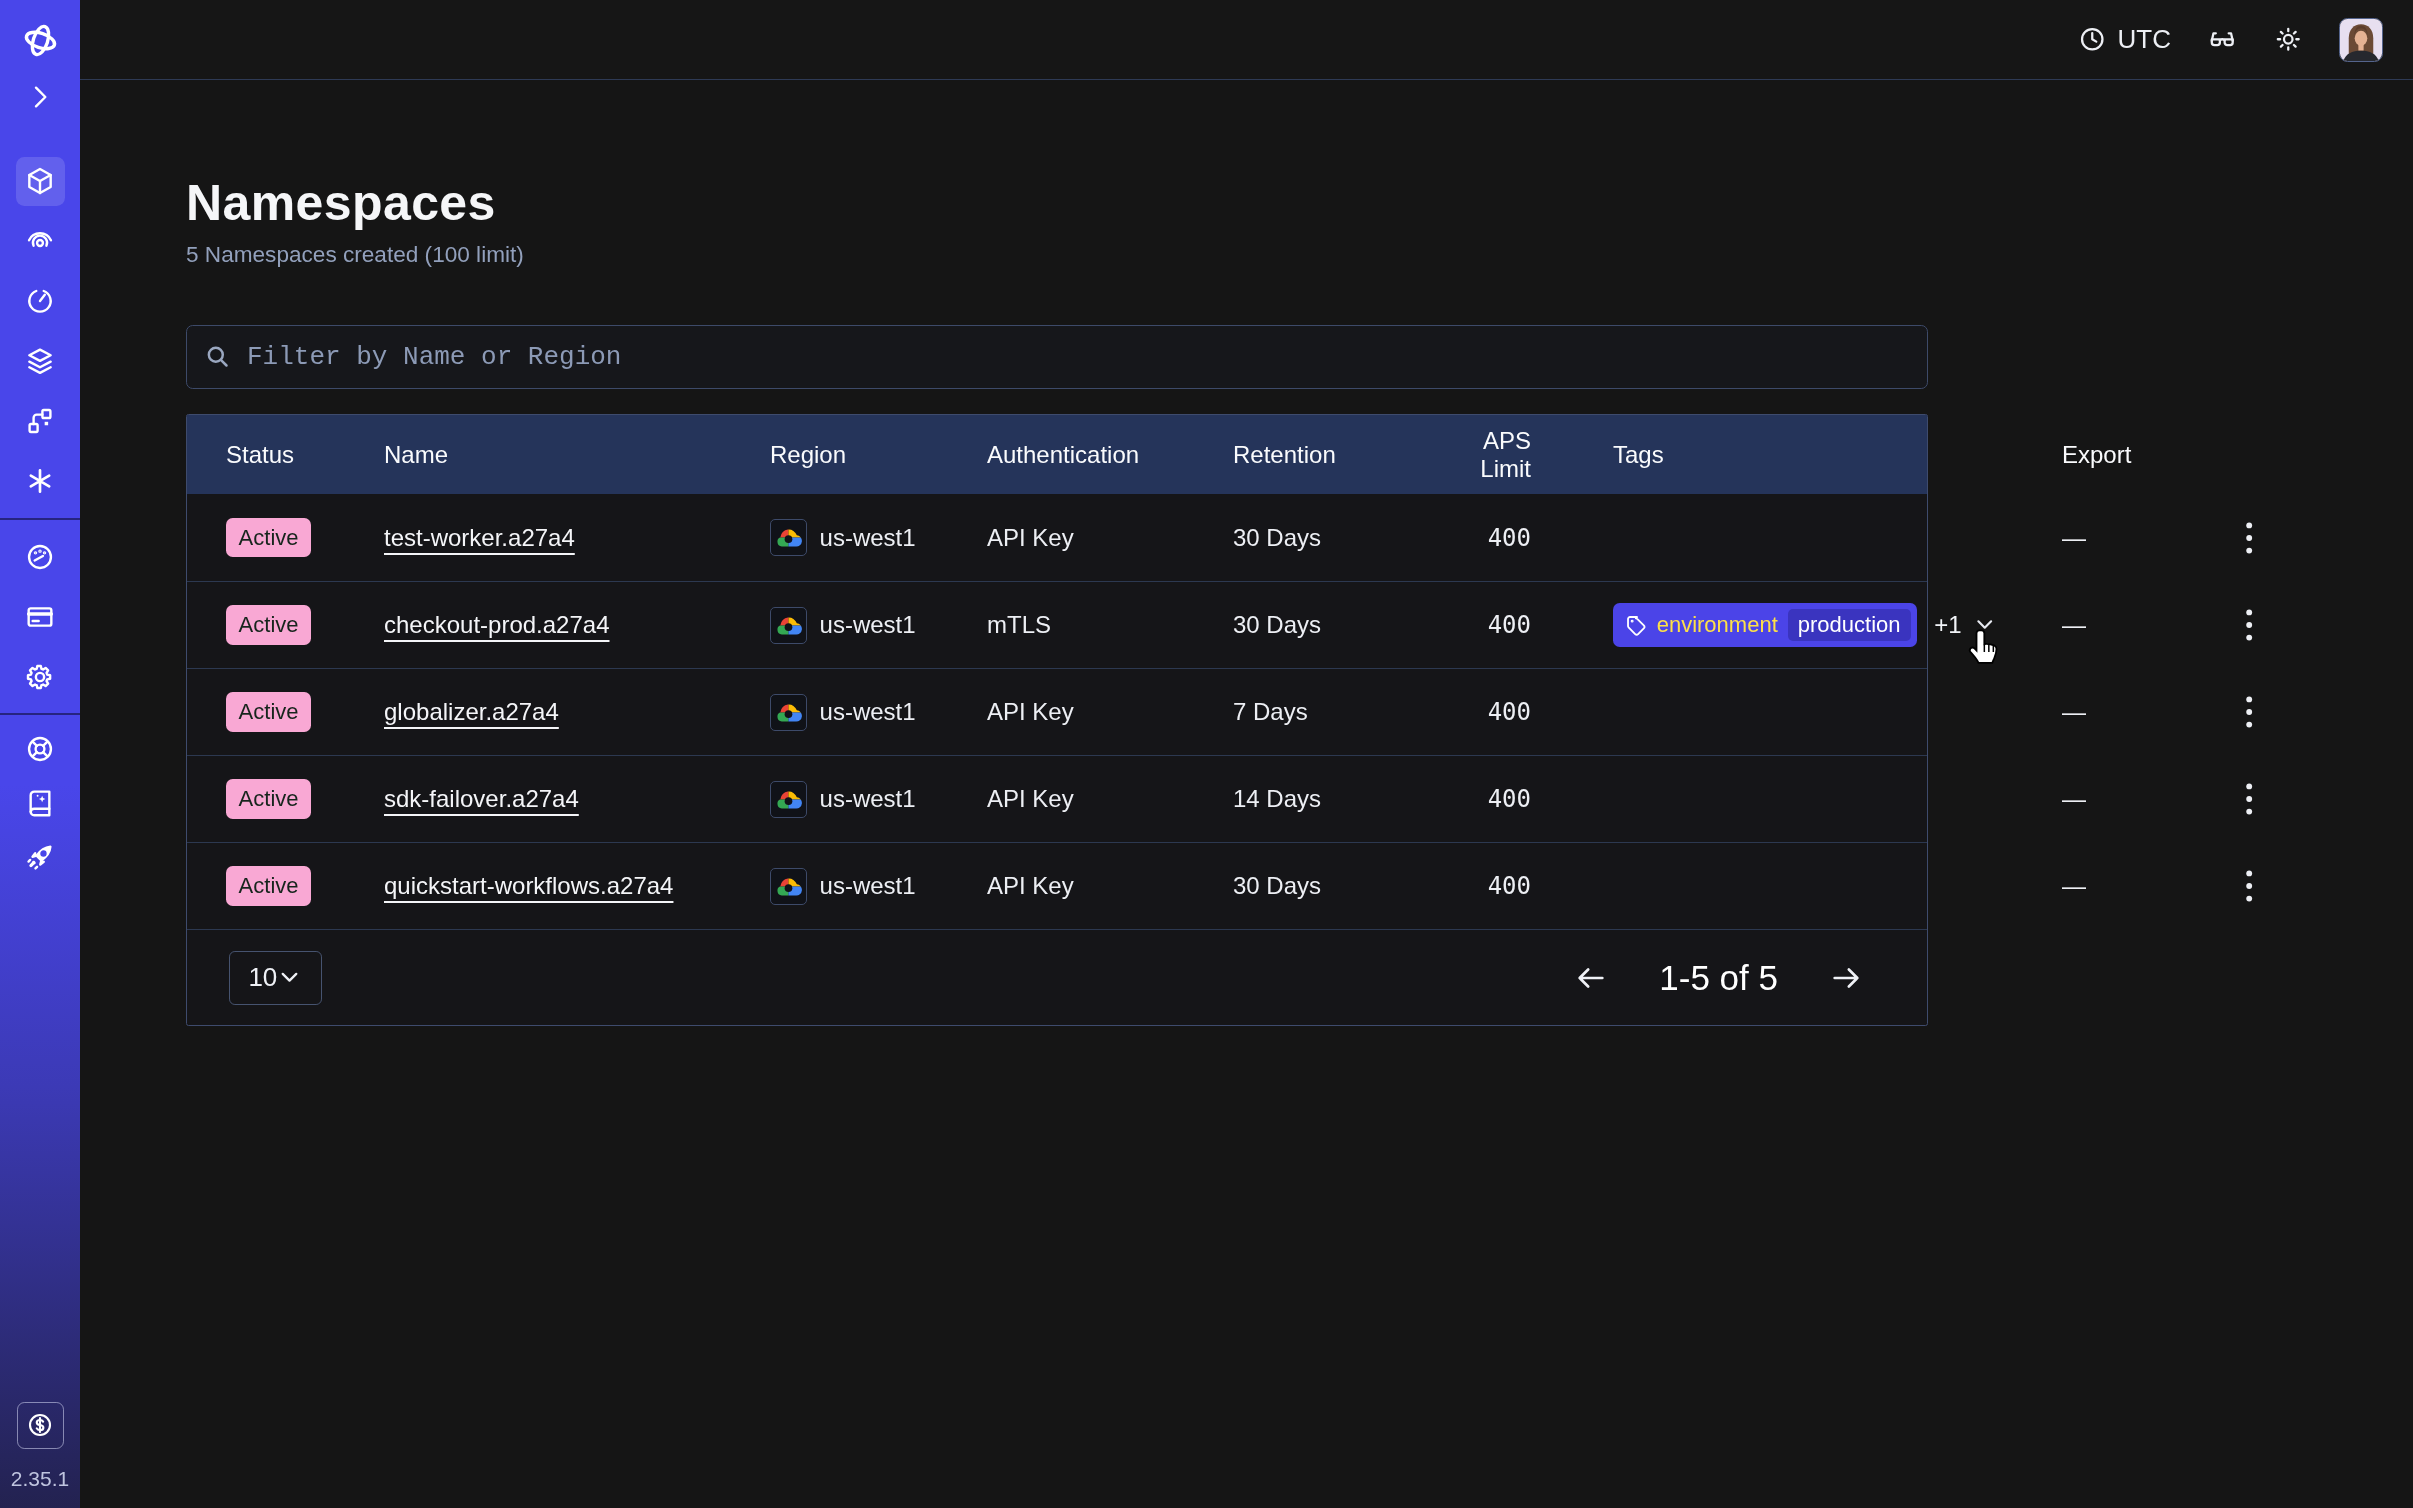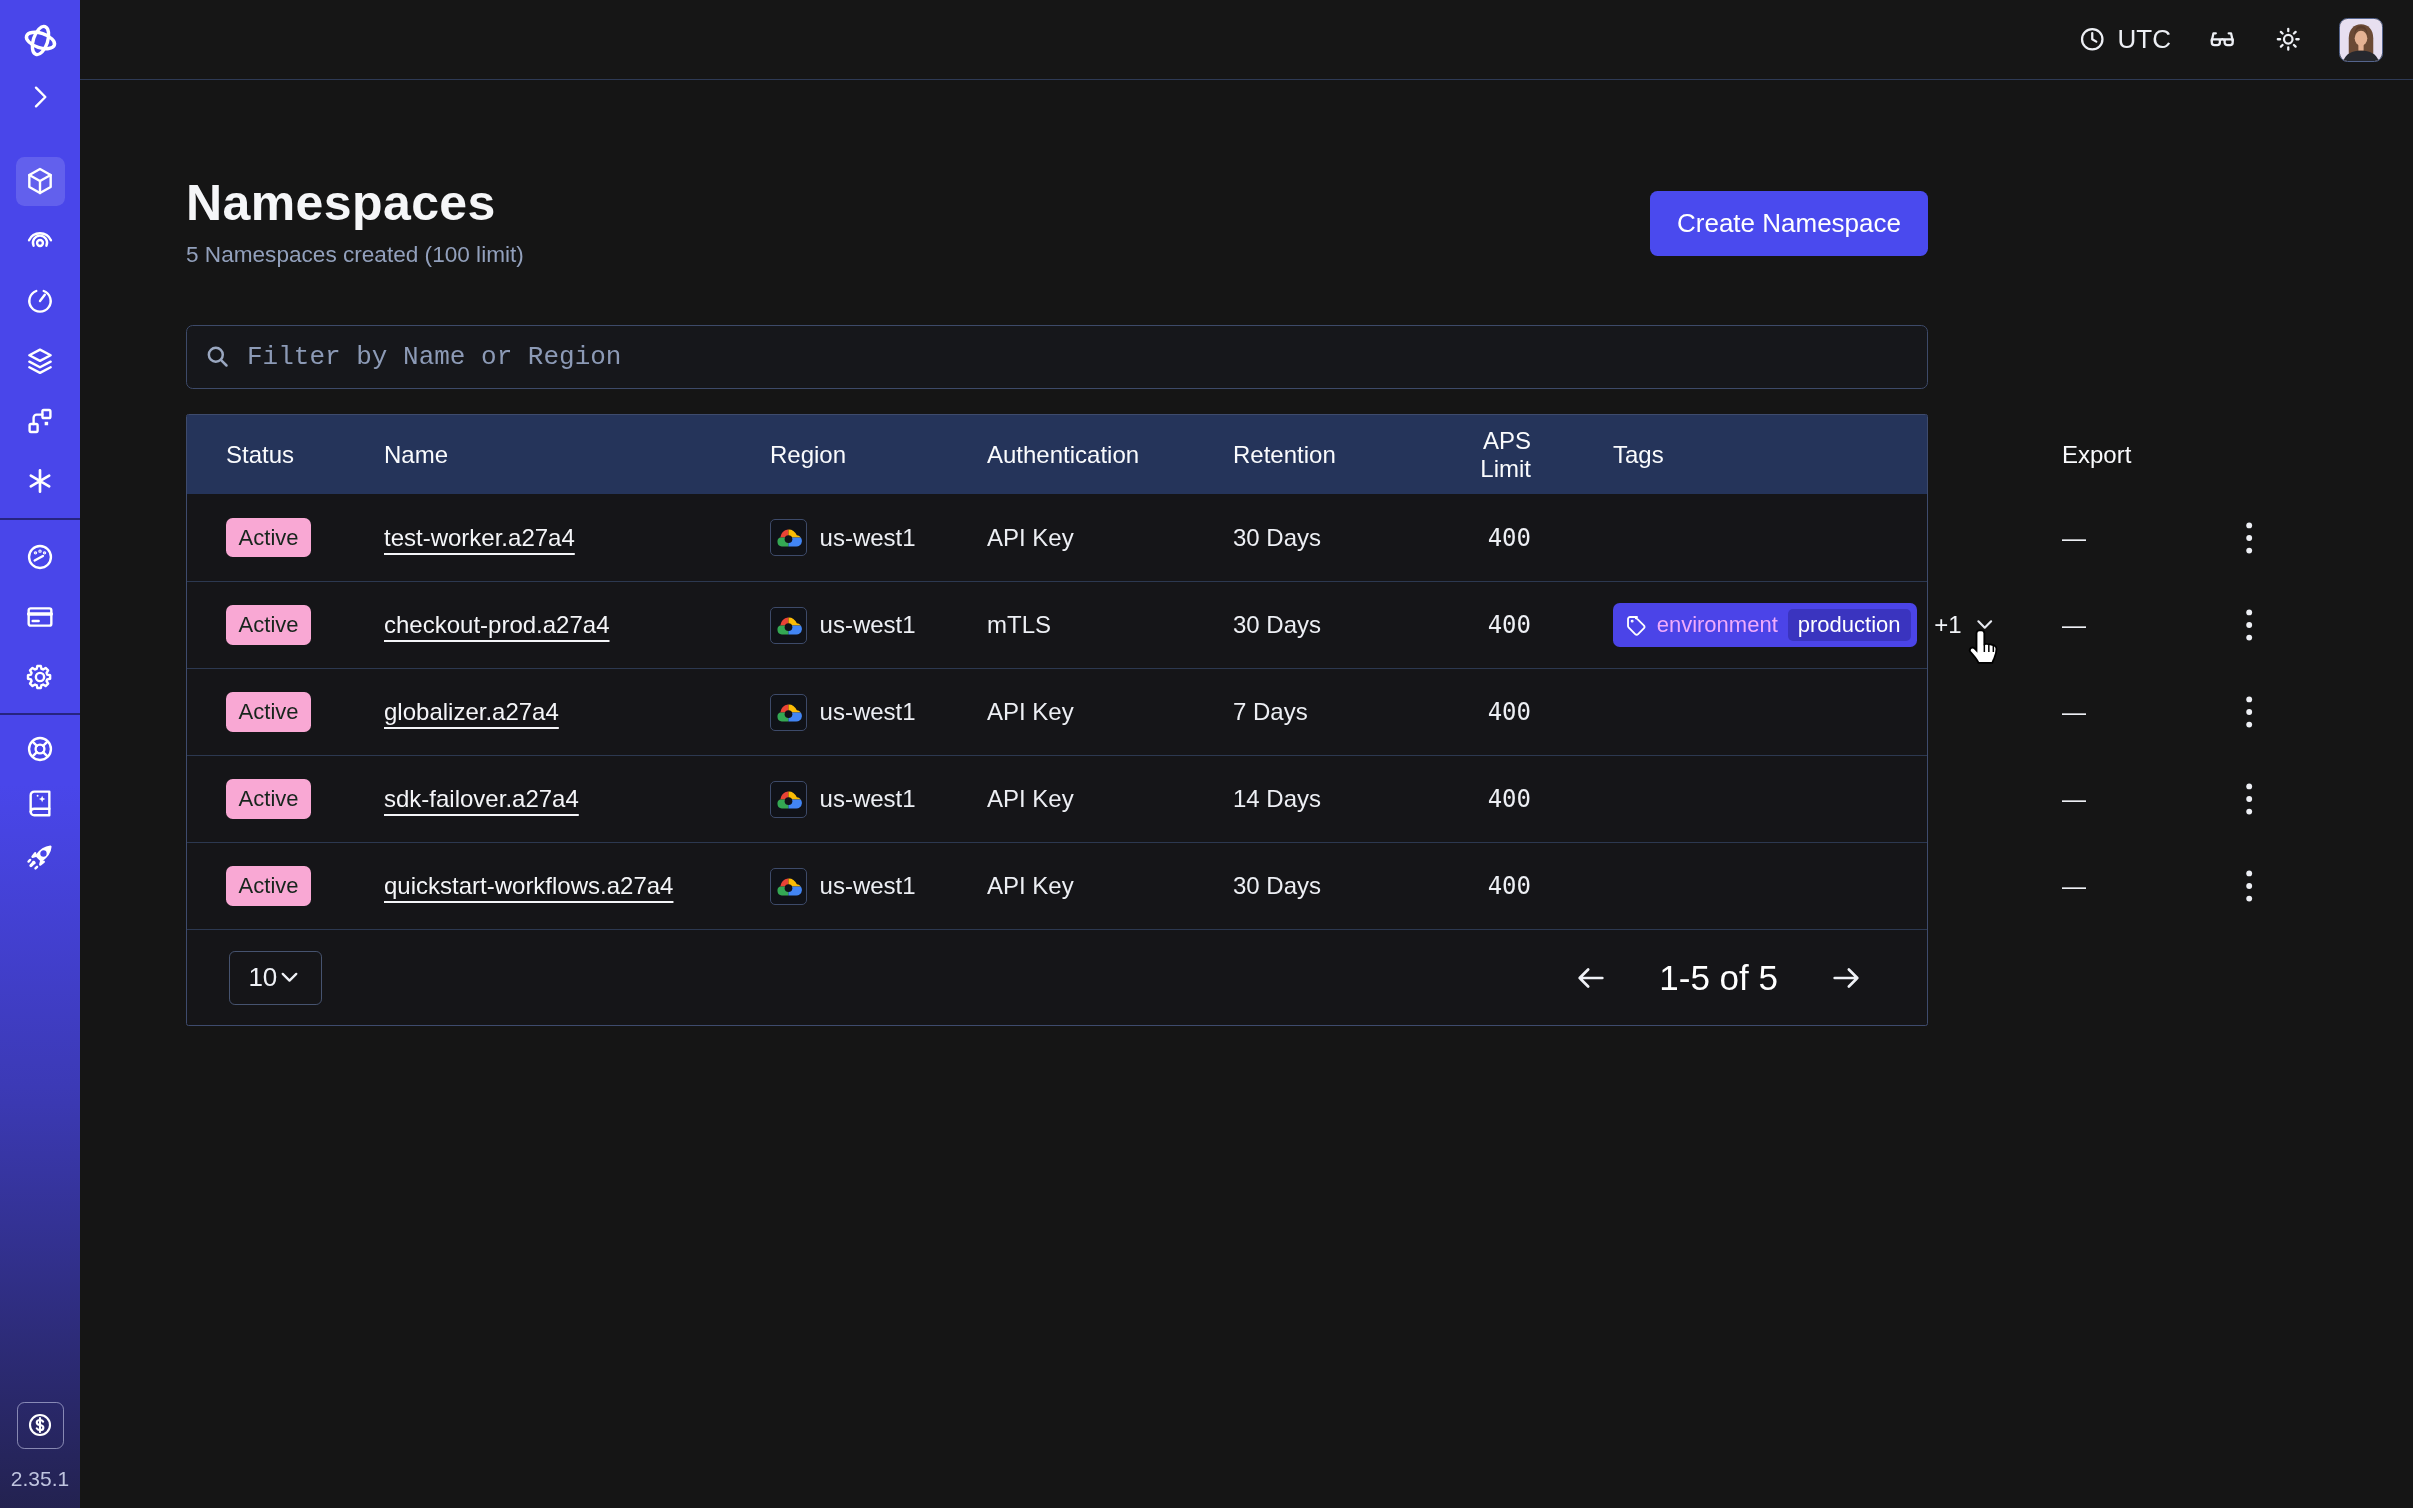--- a/index.html
+++ b/index.html
@@ -84,21 +84,21 @@
   }
   .gcp-box svg { width:27px; height:27px; }
   .aps-cell { text-align:right; padding-right:82px; font-family:"DejaVu Sans Mono", monospace; font-size:24px; }
   .thead .aps-cell { font-family:"Liberation Sans", sans-serif; }
   .tags-cell { display:flex; align-items:center; }
   .tag-pill {
     display:inline-flex; align-items:center; gap:10px; background:#4B44E8; border-radius:6.7px;
     padding:5.9px 6.7px 5.9px 11.7px; cursor:pointer;
   }
   .tag-pill svg { width:22px; height:22px; stroke:#fff; fill:none; stroke-width:2; stroke-linecap:round; stroke-linejoin:round; }
-  .tag-key { font-size:22px; color:#f0abfc; }
+  .tag-key { font-size:22px; color:#fde047; }
   .tag-val { background:#3A34BF; border-radius:5px; padding:3.4px 10px; font-size:22px; color:#FFFFFF; }
   .tag-more { font-size:24px; color:#F2F4F8; margin-left:17px; cursor:pointer; }
   .tag-chev { margin-left:11.7px; cursor:pointer; display:flex; }
   .tag-chev svg { width:23.5px; height:23.5px; stroke:#E8EBF2; fill:none; stroke-width:2.2; stroke-linecap:round; stroke-linejoin:round; }
   .kebab { justify-self:center; background:none; border:none; cursor:pointer; padding:8.4px 13.4px; display:flex; }
   .kebab svg { width:8.4px; height:34px; fill:#EDEFF4; }
   
   .pager { display:flex; align-items:center; justify-content:space-between; height:96px; border-top:1.7px solid #2C3850; padding:0 59px 0 42px; }
   .psize {
     display:flex; align-items:center; border:1.7px solid #46536F; border-radius:5.9px;
@@ -267,21 +267,20 @@
   </div>
 </header>
 
 <main class="main">
   <div class="content">
     <div class="page-head">
       <div>
         <h1 class="page-title">Namespaces</h1>
         <div class="page-sub">5 Namespaces created (100 limit)</div>
       </div>
-      <button class="create-btn">Create Namespace</button>
     </div>
 
     <div class="search-wrap">
       <span class="search-icon">
         <svg viewBox="0 0 24 24">
             <circle cx="10.5" cy="10.5" r="6.2"></circle>
             <path d="M15.2 15.2 20 20"></path>
           </svg>
       </span>
       <input class="search-input" type="text" placeholder="Filter by Name or Region" style="">

